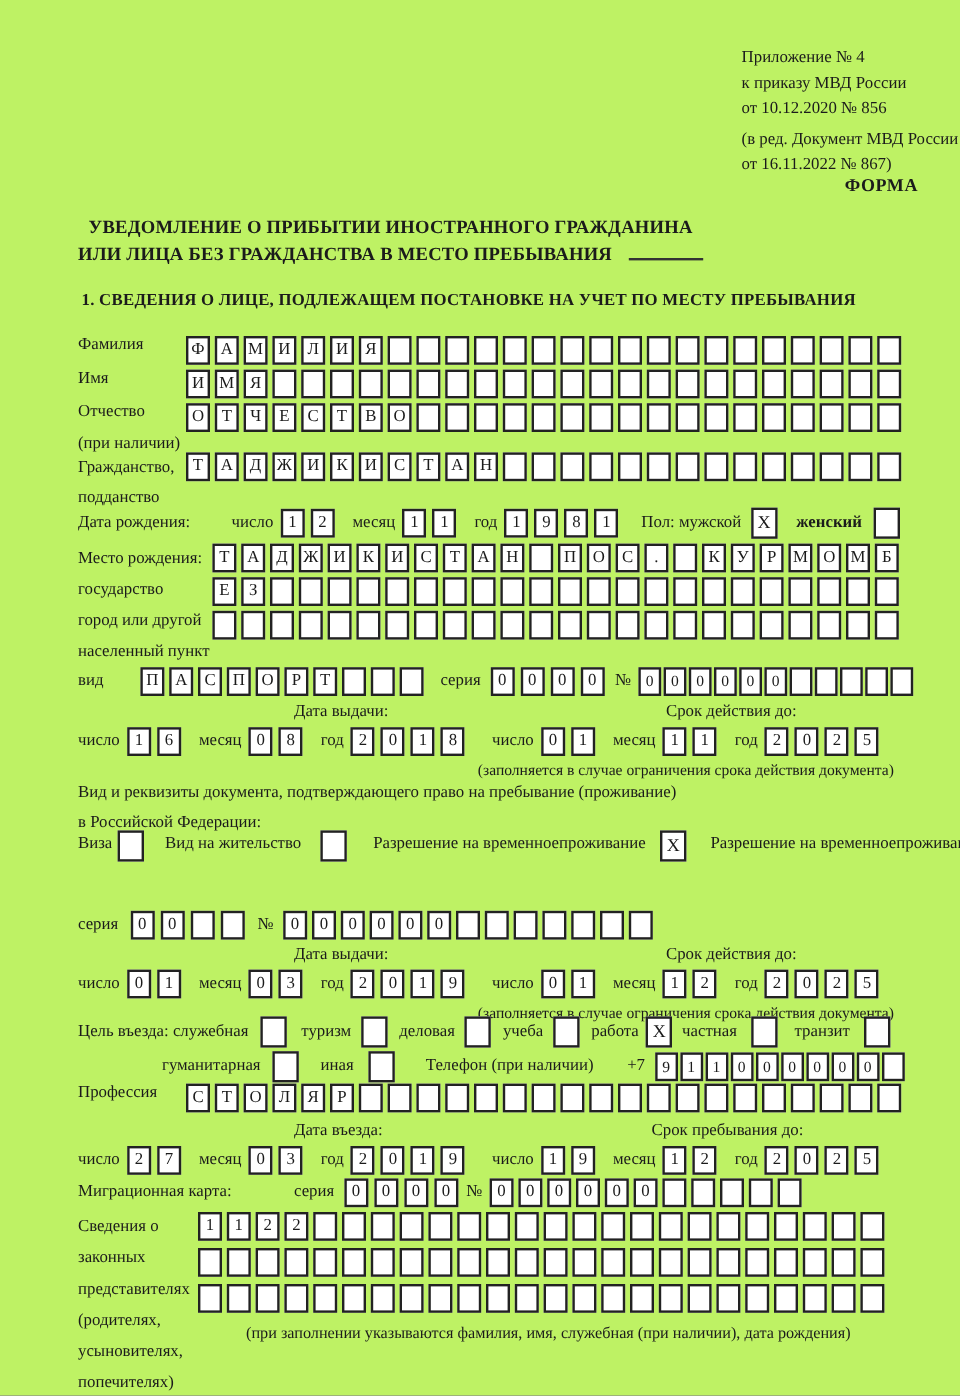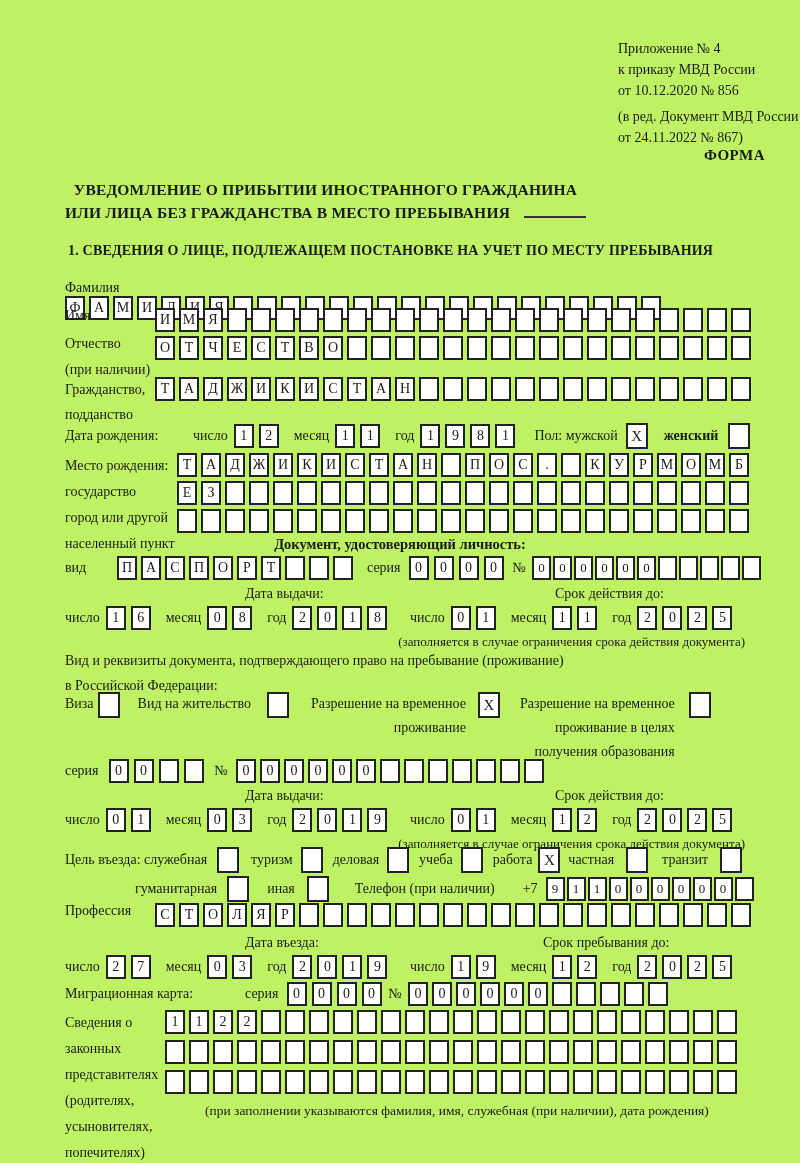--- a/index.html
+++ b/index.html
@@ -20,51 +20,51 @@
   }
   .g5 .cell{margin-right:5px;}
   .g2 .cell{width:19px;margin-right:2px;font-size:13px;}
   .cb{
     box-sizing:border-box;flex:none;width:22px;height:26px;border:2px solid #222;
     display:inline-flex;align-items:center;justify-content:center;font-size:15px;background:#fff;
   }
   .dg{display:flex;align-items:center;}
   .dg .dlbl{margin-right:6px;}
   .dg .boxes{margin-right:10px;}
-  .cstack{display:flex;flex-direction:column;align-items:flex-end;line-height:24px;flex:none;}
+  .cstack{display:flex;flex-direction:row;align-items:center;line-height:24px;flex:none;}
   .note{font-size:13px;}
   .appendix{line-height:21px;font-size:14px;}
   .title{text-align:center;font-weight:bold;font-size:15.5px;line-height:23px;letter-spacing:0.2px;}
   .blank-line{display:inline-block;width:62px;border-bottom:2px solid #333;height:13px;margin-left:14px;}
   .sec1{font-weight:bold;font-size:14px;letter-spacing:0.2px;}
   .center-head{width:100%;text-align:center;font-weight:bold;font-size:14.5px;}
 </style>
 </head>
 <body>
 
 <div class="page">
 
   <div class="abs appendix" style="left:618px;top:38px;">
     <div>Приложение № 4</div>
     <div>к приказу МВД России</div>
     <div>от 10.12.2020 № 856</div>
     <div style="margin-top:5px;">(в ред. Документ МВД России</div>
-    <div>от 24.11.2022 № 867)</div>
+    <div>от 16.11.2022 № 867)</div>
   </div>
 
   <div class="abs b" style="top:147px;right:35px;font-size:15px;letter-spacing:0.5px;">ФОРМА</div>
 
   <div class="abs title" style="top:178px;left:0;width:651px;">
     <div>УВЕДОМЛЕНИЕ О ПРИБЫТИИ ИНОСТРАННОГО ГРАЖДАНИНА</div>
     <div><span>ИЛИ ЛИЦА БЕЗ ГРАЖДАНСТВА В МЕСТО ПРЕБЫВАНИЯ</span><span class="blank-line"></span></div>
   </div>
 
   <div class="abs sec1" style="top:243px;left:68px;">1. СВЕДЕНИЯ О ЛИЦЕ, ПОДЛЕЖАЩЕМ ПОСТАНОВКЕ НА УЧЕТ ПО МЕСТУ ПРЕБЫВАНИЯ</div>
 
-  <div class="abs row" style="top:280px;left:65px;flex-direction:column;">
+  <div class="abs row" style="top:280px;left:65px;">
     <span class="lblcol" style="width:90px;">Фамилия</span>
     <span class="boxes">
         <span class="cell">Ф</span>
         <span class="cell">А</span>
         <span class="cell">М</span>
         <span class="cell">И</span>
         <span class="cell">Л</span>
         <span class="cell">И</span>
         <span class="cell">Я</span>
         <span class="cell"></span>
@@ -294,21 +294,20 @@
           <span class="cell"></span>
           <span class="cell"></span>
           <span class="cell"></span>
           <span class="cell"></span>
           <span class="cell"></span>
           <span class="cell"></span>
         </span>
     </span>
   </div>
 
-  <div class="abs center-head" style="top:536px;left:0;">Документ, удостоверяющий личность:</div>
 
   <div class="abs row" style="top:556px;left:65px;align-items:center;">
     <span class="lblcol" style="width:52px;">вид</span>
     <span class="boxes">
         <span class="cell">П</span>
         <span class="cell">А</span>
         <span class="cell">С</span>
         <span class="cell">П</span>
         <span class="cell">О</span>
         <span class="cell">Р</span>

